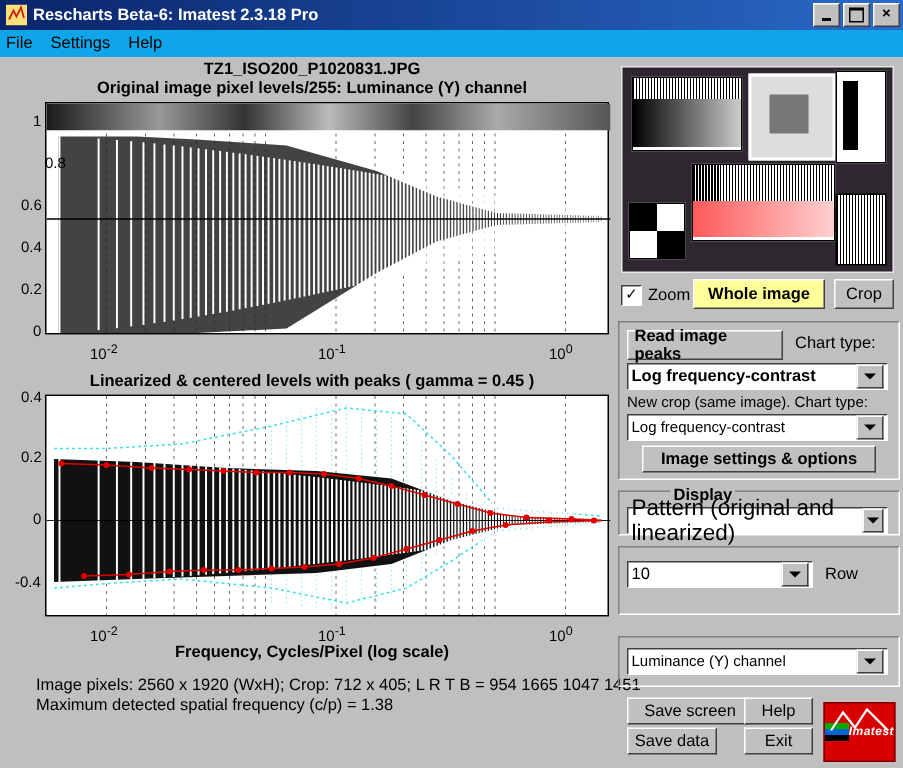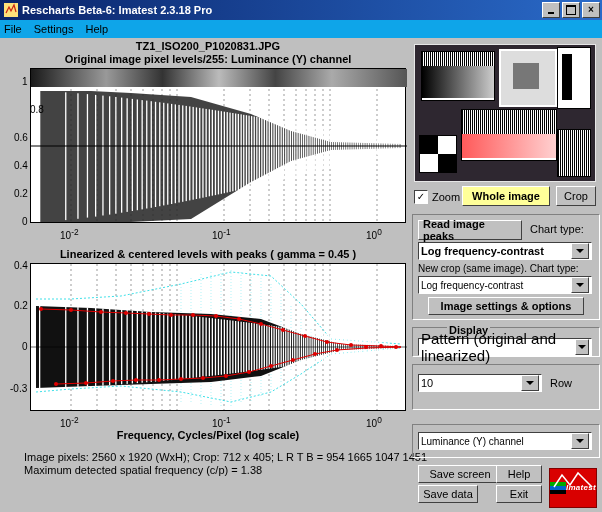--- a/index.html
+++ b/index.html
@@ -521,21 +521,21 @@
         <circle cx="320" cy="81" r="2"></circle>
           <circle cx="335" cy="83" r="2"></circle>
         <circle cx="350" cy="82" r="2"></circle>
           <circle cx="365" cy="83" r="2"></circle>
       </g>
       <path fill="none" stroke="#e00000" stroke-width="1" d="M10 45 L40 46 L70 48 L95 49 L118 50 L140 51 L162 51 L185 52 L208 55 L230 60 L252 66 L274 72 L296 78 L320 81 L350 82 L370 83"></path>
       <path fill="none" stroke="#e00000" stroke-width="1" d="M25 120 L55 119 L82 117 L105 116 L128 116 L150 115 L172 114 L195 112 L218 108 L240 102 L262 96 L284 90 L306 86 L335 84 L370 83"></path>
     </svg>
   </div>
 
-  <div class="axis-tick" style="left:10px; top:345px;">-0.3</div>
+  <div class="axis-tick" style="left:10px; top:345px;">-0.4</div>
   <div class="axis-tick" style="left:22px; top:303px;">0</div>
   <div class="axis-tick" style="left:14px; top:262px;">0.2</div>
   <div class="axis-tick" style="left:14px; top:222px;">0.4</div>
 
   <div class="axis-tick" style="left:60px; top:377px;"><span>10</span><sup>-2</sup></div>
   <div class="axis-tick" style="left:212px; top:377px;"><span>10</span><sup>-1</sup></div>
   <div class="axis-tick" style="left:366px; top:377px;"><span>10</span><sup>0</sup></div>
 
   <div class="chart-title" style="top:391px; font-weight:bold;">Frequency, Cycles/Pixel (log scale)</div>
 

